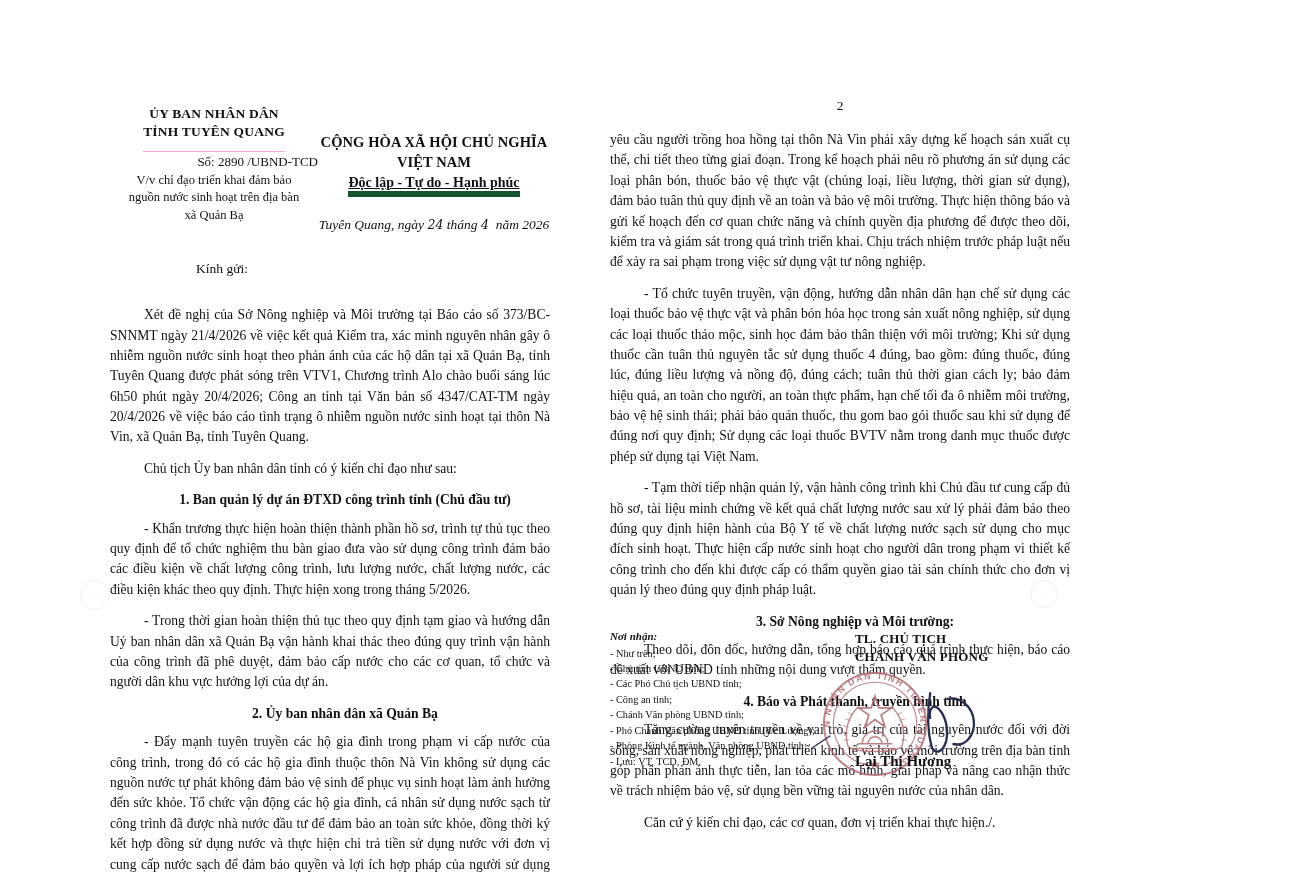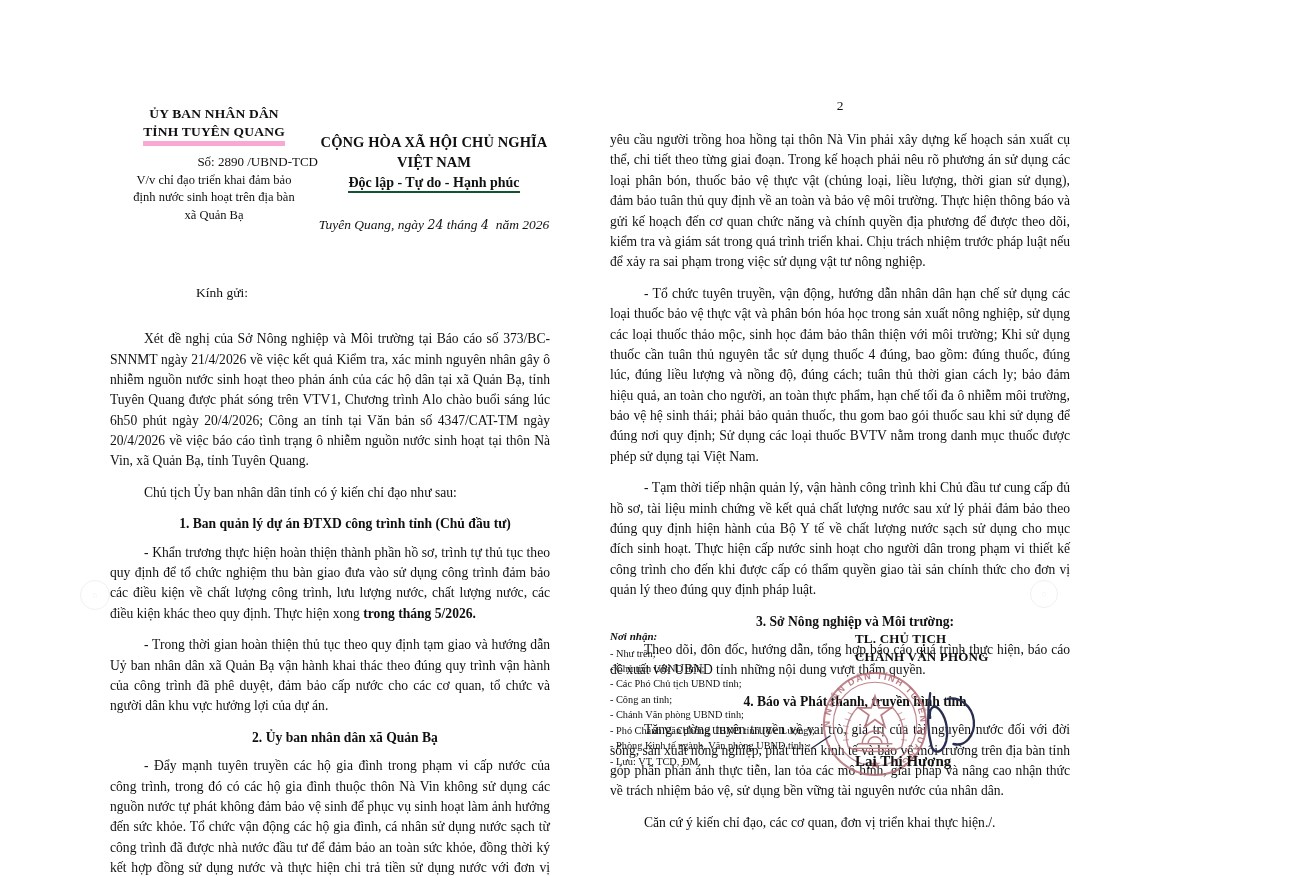--- a/index.html
+++ b/index.html
@@ -56,36 +56,37 @@
   .hdr-right {
     flex: 1;
     text-align: center;
   }
   .org-line1, .org-line2 {
     font-weight: bold;
     font-size: 13.5px;
     letter-spacing: .2px;
     line-height: 1.35;
   }
-  .org-line2 .u { border-bottom: 5px solid #f9a8d4; padding-bottom: 2px; }
+  .org-line2 .u { border-bottom: 1px solid #f9a8d4; padding-bottom: 12px; }
   .nation-line1 {
     font-weight: bold;
     font-size: 14.5px;
     line-height: 1.35;
     letter-spacing: .1px;
     margin-top: 28px;
   }
   .nation-line2 {
     font-weight: bold;
     font-size: 14px;
     line-height: 1.5;
   }
   .nation-line2 span {
-    border-bottom: 2px solid #14532d;
+    border-bottom: 6px solid #14532d;
     padding-bottom: 1px;
+    text-decoration: underline;
   }
   .docnum {
     margin-top: 12px;
     font-size: 13px;
     text-align: right;
     line-height: 1.4;
   }
   .subject {
     font-size: 12.5px;
     text-align: center;
@@ -97,21 +98,21 @@
     font-style: italic;
     white-space: pre;
   }
   .handwrite {
     font-family: "DejaVu Serif", serif;
     font-style: italic;
     font-size: 12.5px;
   }
 
   
-  .kinhgui-wrap { margin-top: 52px; }
+  .kinhgui-wrap { margin-top: 28px; }
   .kinhgui-label {
     font-size: 13.5px;
     margin-left: 86px;
   }
   .kinhgui-list {
     margin-top: 8px;
     margin-left: 150px;
     font-size: 13.5px;
     line-height: 1.52;
   }
@@ -129,21 +130,21 @@
   .gap-sm { height: 8px; }
   .gap-lg { height: 14px; }
   h3.sect {
     margin: 0;
     font-size: 13.6px;
     font-weight: bold;
     text-indent: 30px;
     line-height: 1.5;
     text-align: center;
   }
-  .b { font-weight: bold; }
+  .b { font-weight: normal; }
 
   
   .pageno {
     position: absolute;
     left: 0; right: 0;
     top: -2px;
     text-align: center;
     font-size: 13.5px;
   }
 
@@ -235,21 +236,21 @@
 <div class="page">
 
   <div class="col col-left content">
 
     <div class="hdr">
       <div class="hdr-left">
         <div class="org-line1">ỦY BAN NHÂN DÂN</div>
         <div class="org-line2"><span class="u">TỈNH TUYÊN QUANG</span></div>
         <div class="docnum">Số: 2890  /UBND-TCD</div>
         <div class="subject">V/v chỉ đạo triển khai đảm bảo</div>
-        <div class="subject">định nước sinh hoạt trên địa bàn</div>
+        <div class="subject">nguồn nước sinh hoạt trên địa bàn</div>
         <div class="subject">xã Quản Bạ</div>
       </div>
       <div class="hdr-right">
         <div class="nation-line1">CỘNG HÒA XÃ HỘI CHỦ NGHĨA VIỆT NAM</div>
         <div class="nation-line2"><span>Độc lập - Tự do - Hạnh phúc</span></div>
         <div class="dateline"><span>Tuyên Quang, ngày</span> <span class="handwrite">24</span> <span>tháng</span> <span class="handwrite">4</span>  <span>năm</span> <span>2026</span></div>
       </div>
     </div>
 
     <div class="kinhgui-wrap">

